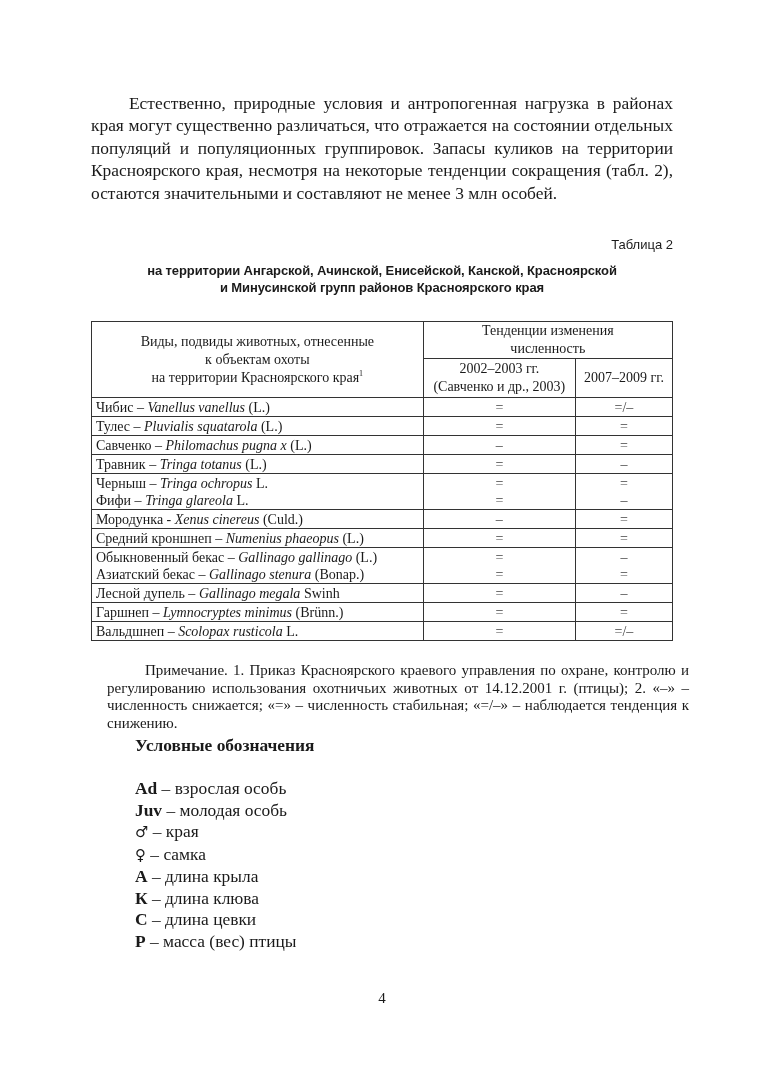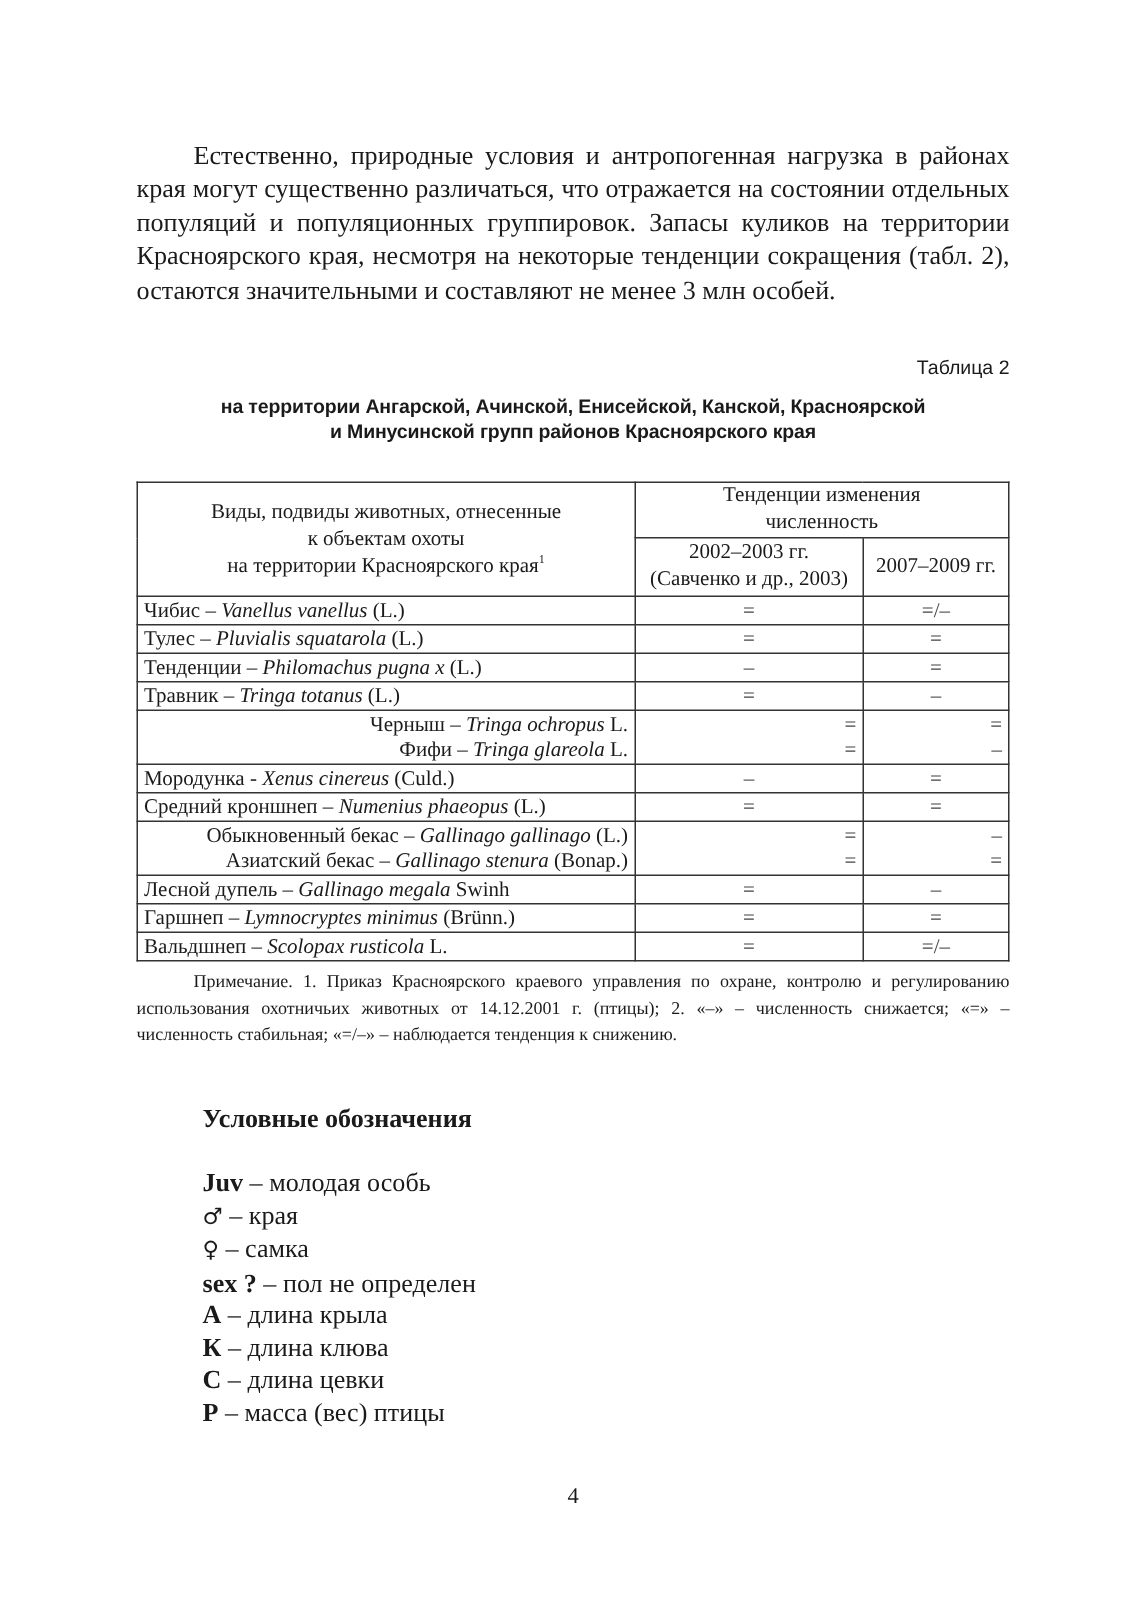--- a/index.html
+++ b/index.html
@@ -33,28 +33,28 @@
     table.data th { text-align: center; line-height: 18px; }
     .col1 { width: 318px; }
     .col2 { width: 146px; }
     .col3 { width: 93px; }
     .h-species { height: 64px; }
     .h-trend { height: 36px; }
     .h-years { height: 38px; padding: 0 2px !important; }
     td.sp { padding-left: 3px; white-space: nowrap; }
     td.val { text-align: center; color: #444; }
     tr.single td { height: 18px; }
-    tr.double td { height: 35px; text-align: right; }
+    tr.double td { height: 35px; }
     .line { display: block; }
     i { font-style: italic; }
     sup { font-size: 8px; vertical-align: super; line-height: 0; }
     .note {
       position: absolute; left: 91px; width: 582px; top: 646px;
-      font-size: 12px; line-height: 17.6px; text-align: justify;
-      text-indent: 38px; margin: 0;
+      font-size: 15px; line-height: 17.6px; text-align: justify;
+      text-indent: 38px; margin: 16px;
     }
     .legend-title {
       position: absolute; left: 135px; top: 735px; font-weight: bold;
       font-size: 17.4px; margin: 0;
     }
     .legend {
       position: absolute; left: 135px; top: 778px; margin: 0; padding: 0;
       list-style: none; font-size: 17.4px; line-height: 21.5px;
     }
     .legend li { white-space: nowrap; }
@@ -121,21 +121,21 @@
         </td>
         <td class="val">
           <span class="line">=</span>
         </td>
         <td class="val">
           <span class="line">=</span>
         </td>
       </tr>
       <tr class="single">
         <td class="sp">
-          <span class="line"><span>Тенденции – </span><i>Philomachus pugna x</i><span> (L.)</span></span>
+          <span class="line"><span>Савченко – </span><i>Philomachus pugna x</i><span> (L.)</span></span>
         </td>
         <td class="val">
           <span class="line">–</span>
         </td>
         <td class="val">
           <span class="line">=</span>
         </td>
       </tr>
       <tr class="single">
         <td class="sp">
@@ -232,23 +232,23 @@
         </td>
       </tr>
     </tbody>
 </table>
 
 <p class="note">Примечание. 1. Приказ Красноярского краевого управления по охране, контролю и регулированию использования охотничьих животных от 14.12.2001 г. (птицы); 2. «–» – численность снижается; «=» – численность стабильная; «=/–» – наблюдается тенденция к снижению.</p>
 
 <h3 class="legend-title">Условные обозначения</h3>
 
 <ul class="legend">
+  <li><b>Ad</b><span> – взрослая особь</span></li>
   <li><b>Juv</b><span> – молодая особь</span></li>
   <li><span class="sym">♂</span><span> – края</span></li>
   <li><span class="sym">♀</span><span> – самка</span></li>
-  <li><b>sex ?</b><span> – пол не определен</span></li>
   <li><b>А</b><span> – длина крыла</span></li>
   <li><b>К</b><span> – длина клюва</span></li>
   <li><b>С</b><span> – длина цевки</span></li>
   <li><b>Р</b><span> – масса (вес) птицы</span></li>
 </ul>
 
 <div class="page-num">4</div>
 
 </body></html>

